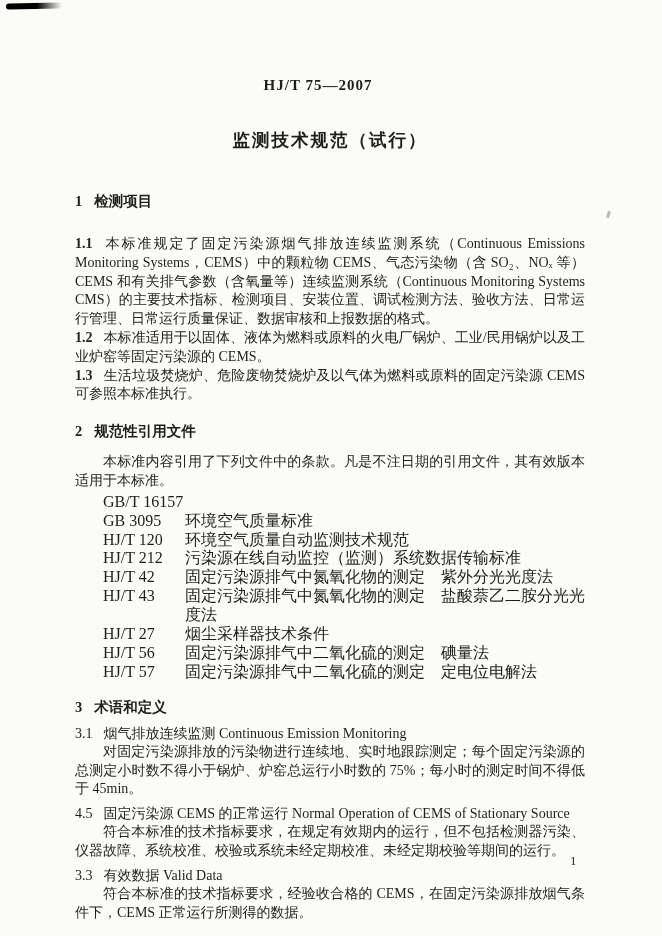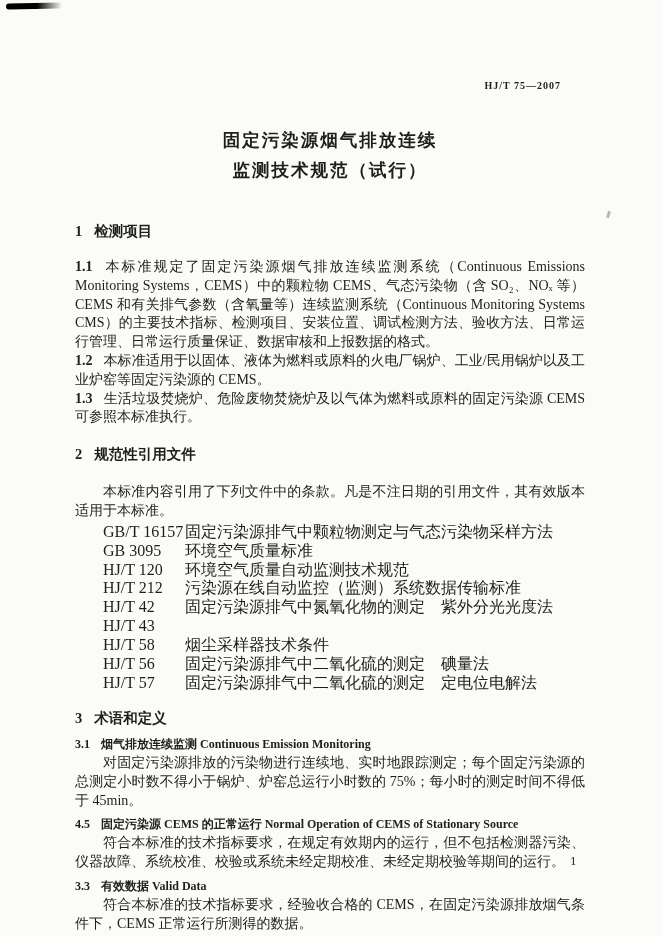--- a/index.html
+++ b/index.html
@@ -31,23 +31,23 @@
   .scan-speck {
     position: absolute;
     top: 211px;
     right: 52px;
     width: 3px;
     height: 7px;
     background: #b9b9b4;
     transform: rotate(18deg);
   }
   .doc-code {
-    text-align: right;
+    text-align: center;
     padding-right: 24px;
-    font-size: 10px;
+    font-size: 15px;
     font-weight: bold;
     letter-spacing: 1px;
     line-height: 19px;
   }
   .doc-title {
     margin-top: 30px;
     text-align: center;
     font-size: 17.5px;
     font-weight: bold;
     line-height: 30px;
@@ -62,45 +62,45 @@
   .sec-heading .sec-num { margin-right: 12px; }
   .sec1-heading { margin-top: 36px; }
   .sec2-heading { margin-top: 17px; }
   .sec3-heading { margin-top: 15px; }
   .body-text {
     font-size: 14px;
     line-height: 18.8px;
     text-align: justify;
     margin: 0;
   }
-  .clauses { margin-top: 17px; }
+  .clauses { margin-top: 24px; }
   .clause-num {
     font-weight: bold;
     margin-right: 11px;
     white-space: nowrap;
   }
   .indent-2em { text-indent: 2em; }
-  .sec2-intro { margin-top: 19px; }
+  .sec2-intro { margin-top: 12px; }
   .ref-list { margin-top: 2px; }
   .ref-row {
     display: flex;
     padding-left: 28px;
     font-size: 16px;
     line-height: 18.9px;
   }
   .ref-code {
     width: 82px;
     flex-shrink: 0;
     white-space: nowrap;
   }
   .ref-title { text-align: left; }
   .terms { margin-top: 7px; }
   .term-head {
-    font-size: 12px;
-    font-weight: bold;
+    font-size: 14px;
+    font-weight: normal;
     line-height: 19px;
     margin: 5px 0 0 0;
   }
   .term-head .term-num { margin-right: 11px; }
   .term-body { margin: 0; }
   .page-number {
     position: absolute;
     top: 853px;
     left: 570px;
     font-size: 13px;
@@ -111,21 +111,20 @@
 <body>
 
 <div class="page">
 
   <div class="scan-streak"></div>
   <div class="scan-speck"></div>
 
   <div class="doc-code">HJ/T 75—2007</div>
 
   <div class="doc-title">
-    <div>固定污染源烟气排放连续</div>
     <div>监测技术规范（试行）</div>
   </div>
 
   <p class="sec-heading sec1-heading">
     <span class="sec-num">1</span><span>检测项目</span>
   </p>
 
   <div class="clauses">
     <p class="body-text">
       <span class="clause-num">1.1</span><span>本标准规定了固定污染源烟气排放连续监测系统（Continuous Emissions Monitoring Systems，CEMS）中的颗粒物 CEMS、气态污染物（含 SO₂、NOₓ 等）CEMS 和有关排气参数（含氧量等）连续监测系统（Continuous Monitoring Systems CMS）的主要技术指标、检测项目、安装位置、调试检测方法、验收方法、日常运行管理、日常运行质量保证、数据审核和上报数据的格式。</span>
@@ -140,43 +139,43 @@
 
   <p class="sec-heading sec2-heading">
     <span class="sec-num">2</span><span>规范性引用文件</span>
   </p>
 
   <p class="body-text indent-2em sec2-intro">本标准内容引用了下列文件中的条款。凡是不注日期的引用文件，其有效版本适用于本标准。</p>
 
   <div class="ref-list">
     <div class="ref-row">
       <span class="ref-code">GB/T 16157</span>
-      <span class="ref-title">固定污染源排气中颗粒物测定与气态污染物采样方法</span>
     </div>
     <div class="ref-row">
       <span class="ref-code">GB 3095</span>
       <span class="ref-title">环境空气质量标准</span>
     </div>
     <div class="ref-row">
       <span class="ref-code">HJ/T 120</span>
       <span class="ref-title">环境空气质量自动监测技术规范</span>
     </div>
     <div class="ref-row">
       <span class="ref-code">HJ/T 212</span>
       <span class="ref-title">污染源在线自动监控（监测）系统数据传输标准</span>
     </div>
     <div class="ref-row">
       <span class="ref-code">HJ/T 42</span>
       <span class="ref-title">固定污染源排气中氮氧化物的测定　紫外分光光度法</span>
     </div>
     <div class="ref-row">
       <span class="ref-code">HJ/T 43</span>
-    </div>
-    <div class="ref-row">
-      <span class="ref-code">HJ/T 58</span>
+      <span class="ref-title">固定污染源排气中氮氧化物的测定　盐酸萘乙二胺分光光度法</span>
+    </div>
+    <div class="ref-row">
+      <span class="ref-code">HJ/T 27</span>
       <span class="ref-title">烟尘采样器技术条件</span>
     </div>
     <div class="ref-row">
       <span class="ref-code">HJ/T 56</span>
       <span class="ref-title">固定污染源排气中二氧化硫的测定　碘量法</span>
     </div>
     <div class="ref-row">
       <span class="ref-code">HJ/T 57</span>
       <span class="ref-title">固定污染源排气中二氧化硫的测定　定电位电解法</span>
     </div>

